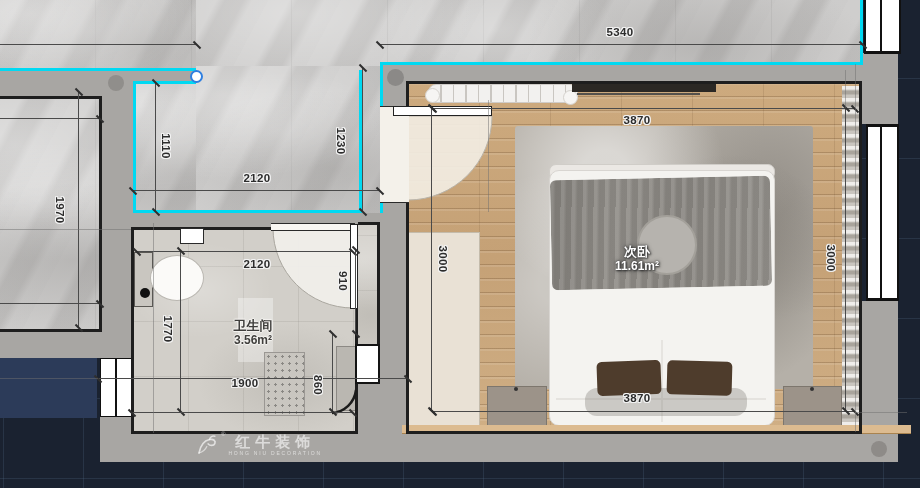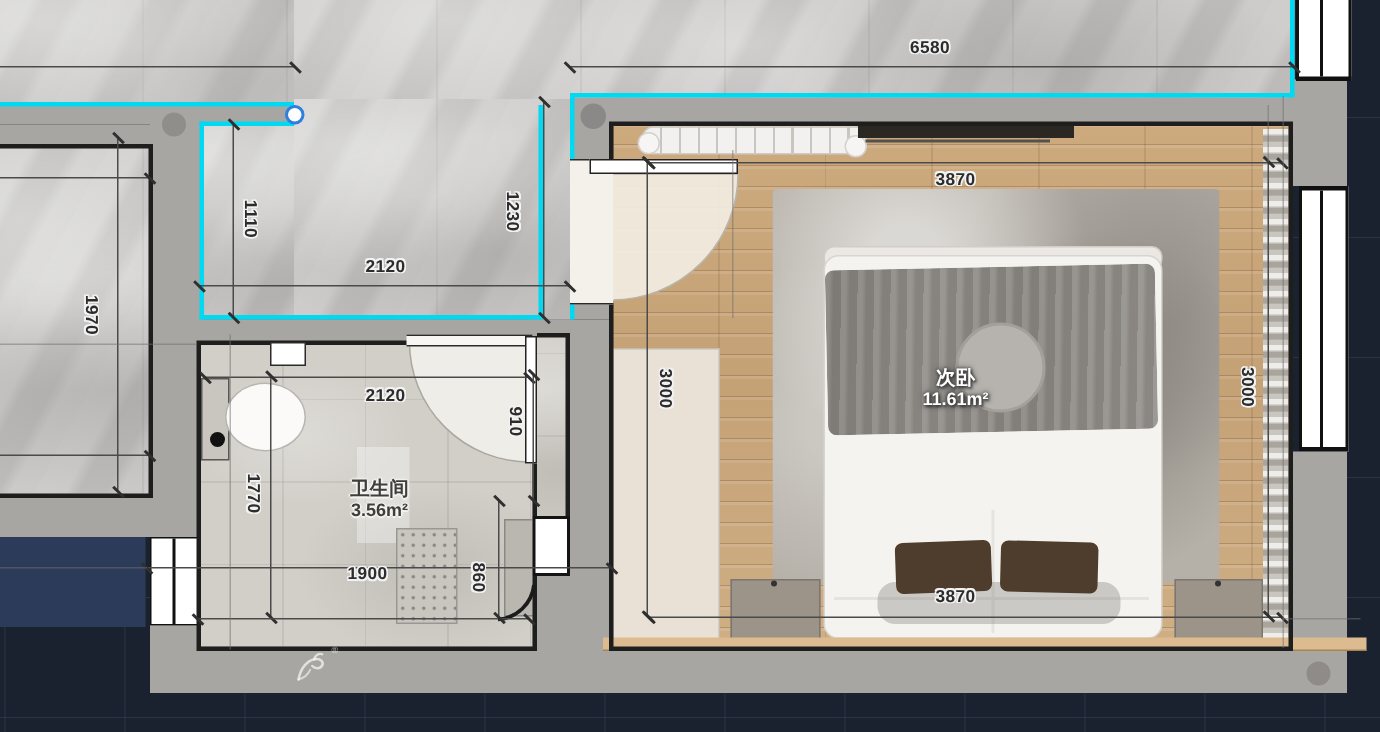--- a/index.html
+++ b/index.html
@@ -187,21 +187,21 @@
   <div class="abs dimh" style="left:98px;top:378px;width:310px"></div>
 
   <div class="abs ext" style="left:153px;top:223px;width:1px;height:210px"></div>
   <div class="abs ext" style="left:488px;top:100px;width:1px;height:112px"></div>
   <div class="abs ext" style="left:855px;top:64px;width:1px;height:368px"></div>
   <div class="abs ext" style="left:845px;top:70px;width:1px;height:38px"></div>
   <div class="abs ext" style="left:0;top:378px;width:98px;height:1px"></div>
   <div class="abs ext" style="left:0;top:229px;width:131px;height:1px"></div>
   <div class="abs ext" style="left:855px;top:412px;width:52px;height:1px"></div>
 
-  <div class="dim-label" style="left:620px;top:32px">6580</div>
+  <div class="dim-label" style="left:620px;top:32px">5340</div>
   <div class="dim-label v" style="left:166px;top:146px">1110</div>
   <div class="dim-label" style="left:257px;top:178px">2120</div>
   <div class="dim-label v" style="left:341px;top:141px">1230</div>
   <div class="dim-label v" style="left:60px;top:210px">1970</div>
   <div class="dim-label" style="left:257px;top:264px">2120</div>
   <div class="dim-label v" style="left:343px;top:281px">910</div>
   <div class="dim-label v" style="left:168px;top:329px">1770</div>
   <div class="dim-label" style="left:245px;top:383px">1900</div>
   <div class="dim-label v" style="left:318px;top:385px">860</div>
   <div class="dim-label" style="left:637px;top:120px">3870</div>
@@ -216,15 +216,19 @@
 
   <div class="watermark">
     <span style="display:inline-block;width:24px;height:24px">
       <svg width="24" height="24" viewBox="0 0 24 24">
         <path d="M3 20 C4.5 12 9 7.5 13.5 6.5 C17.5 5.7 20 8 18.8 10.6 C17.7 13 14 13 12.2 11" fill="none" stroke="rgba(255,255,255,.65)" stroke-width="1.7" stroke-linecap="round"></path>
         <path d="M13.5 6.5 C14 3.8 16.5 2.4 18.8 3.2" fill="none" stroke="rgba(255,255,255,.65)" stroke-width="1.5" stroke-linecap="round"></path>
         <path d="M3 20 C6.5 19 9.5 16.5 10.8 13.5" fill="none" stroke="rgba(255,255,255,.55)" stroke-width="1.3" stroke-linecap="round"></path>
       </svg>
     </span>
     <span style="font-size:6px;align-self:flex-start;margin:-2px -4px 0 -6px">®</span>
+    <span style="display:flex;flex-direction:column;align-items:center">
+      <span class="wm-brand">红牛装饰</span>
+      <span class="wm-sub">HONG NIU DECORATION</span>
+    </span>
   </div>
 
 </div>
 
 </body></html>

